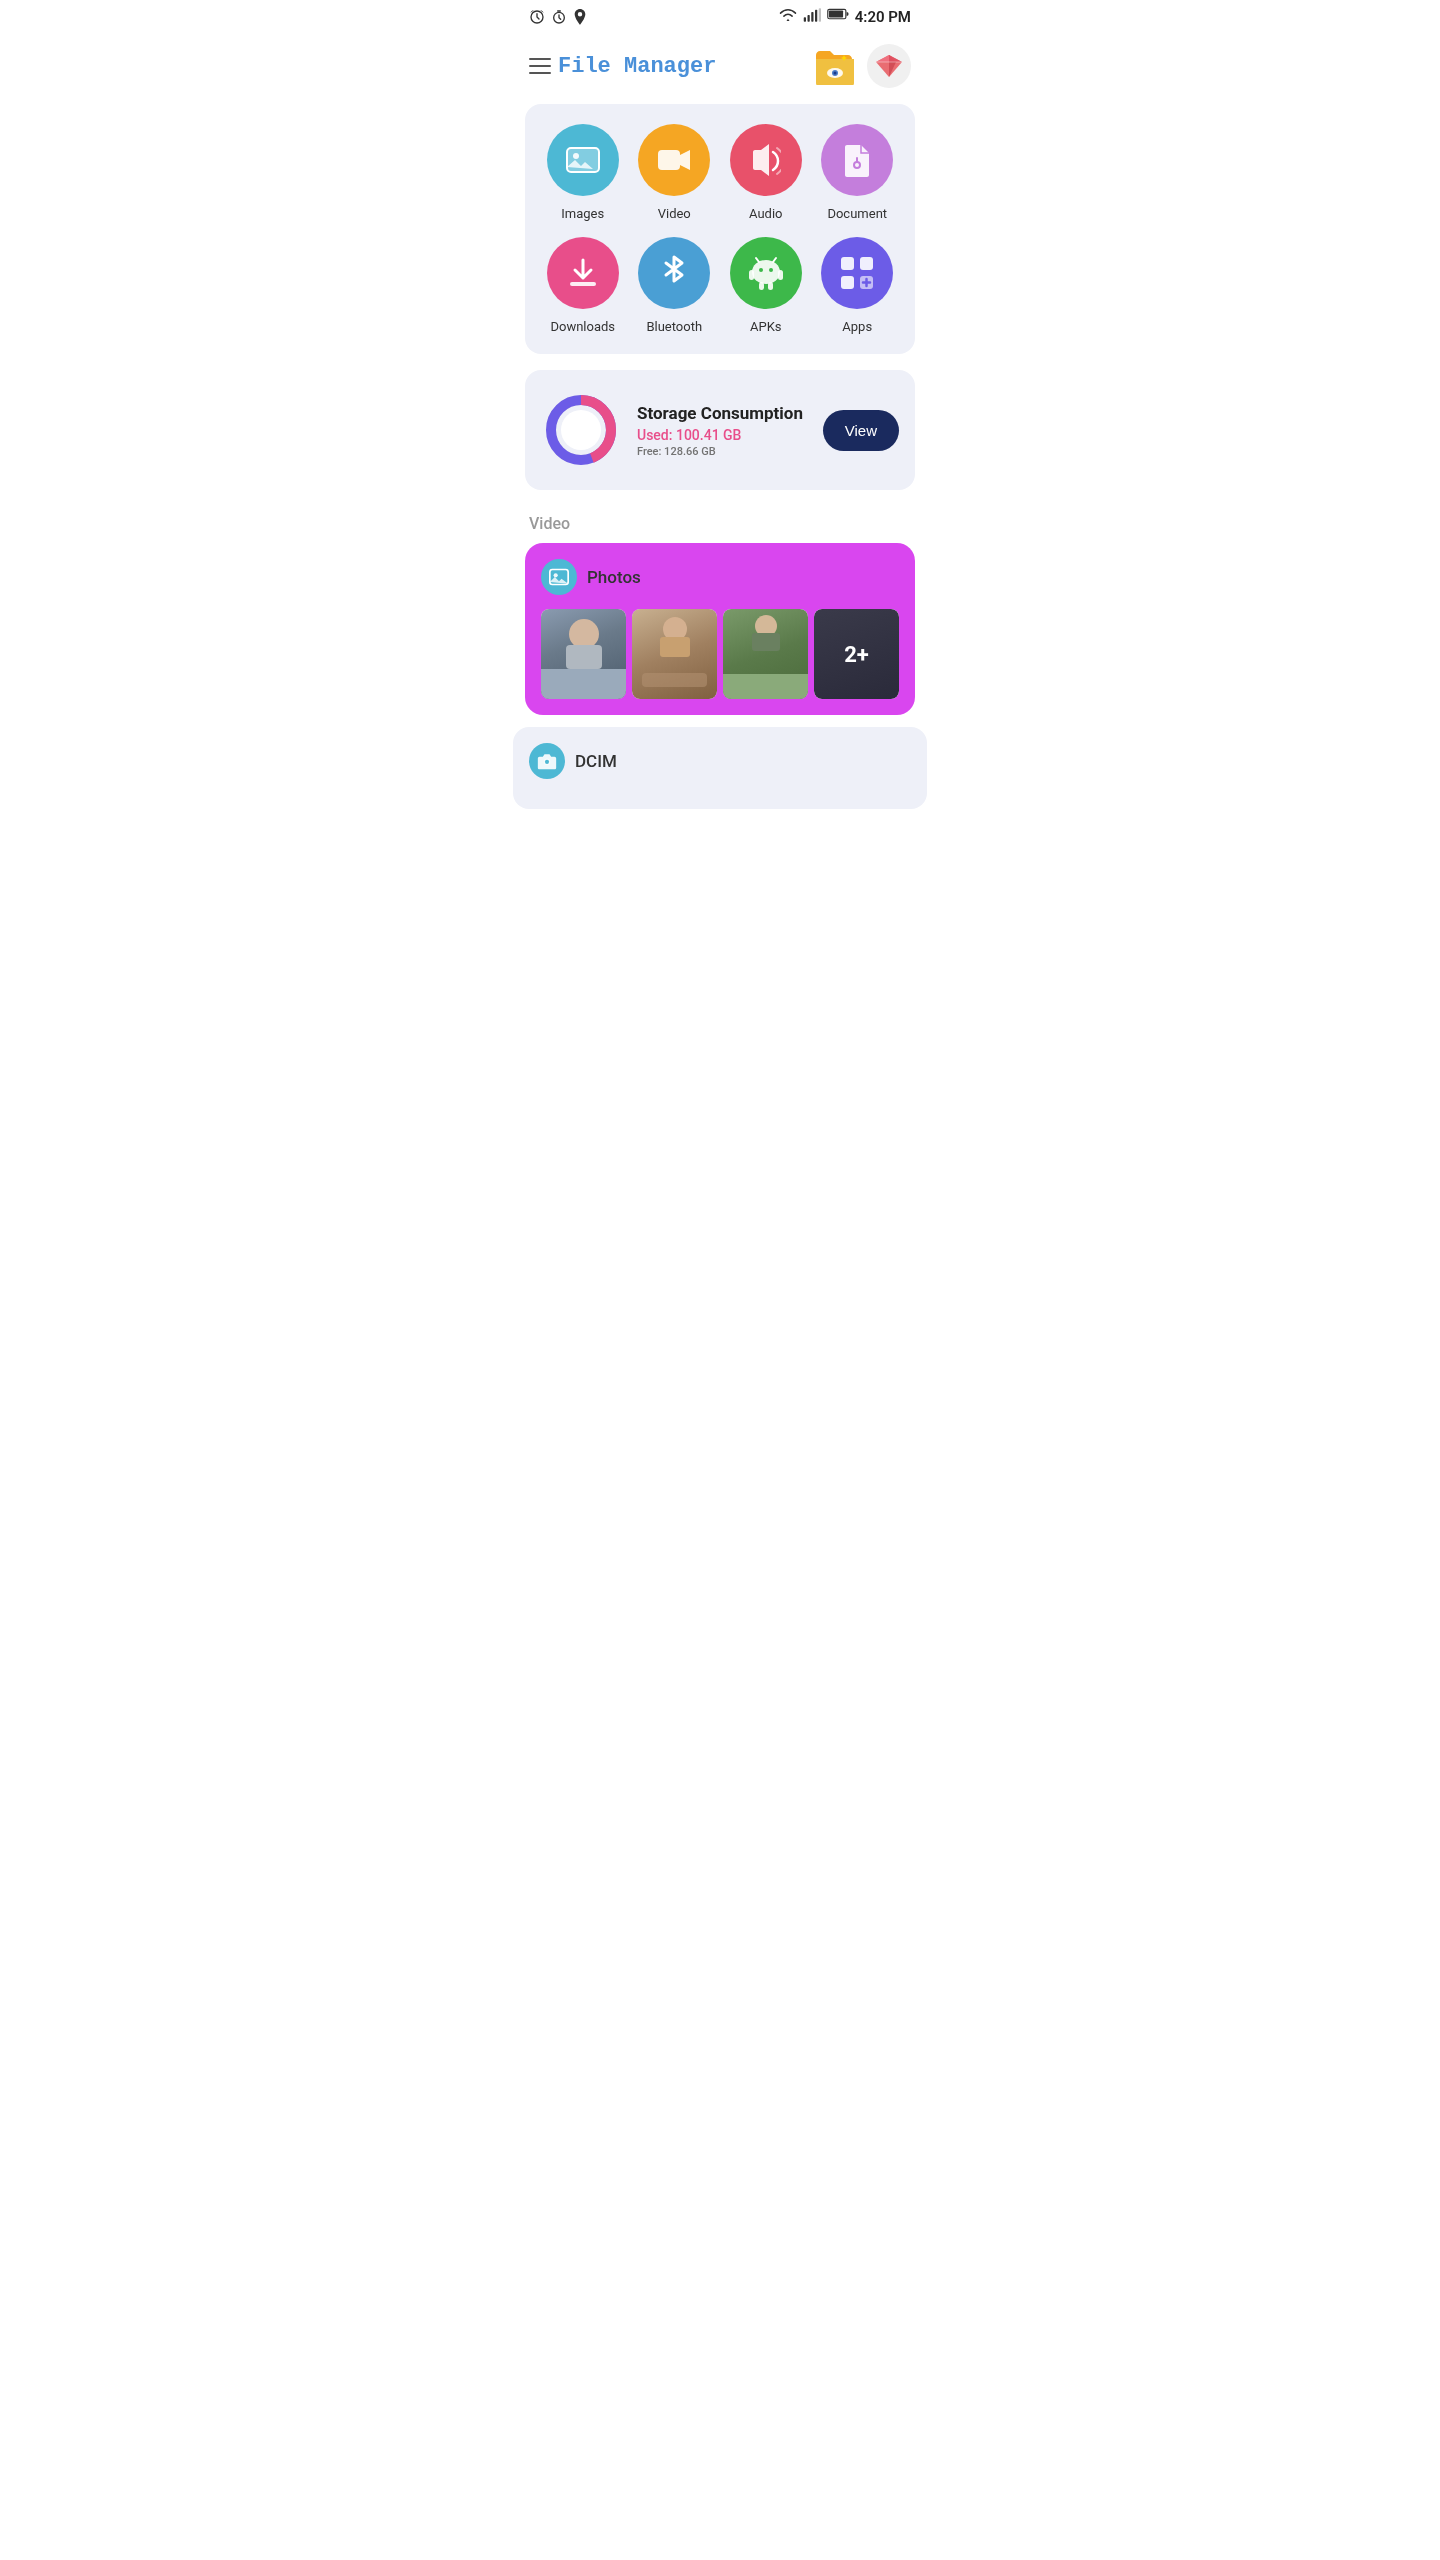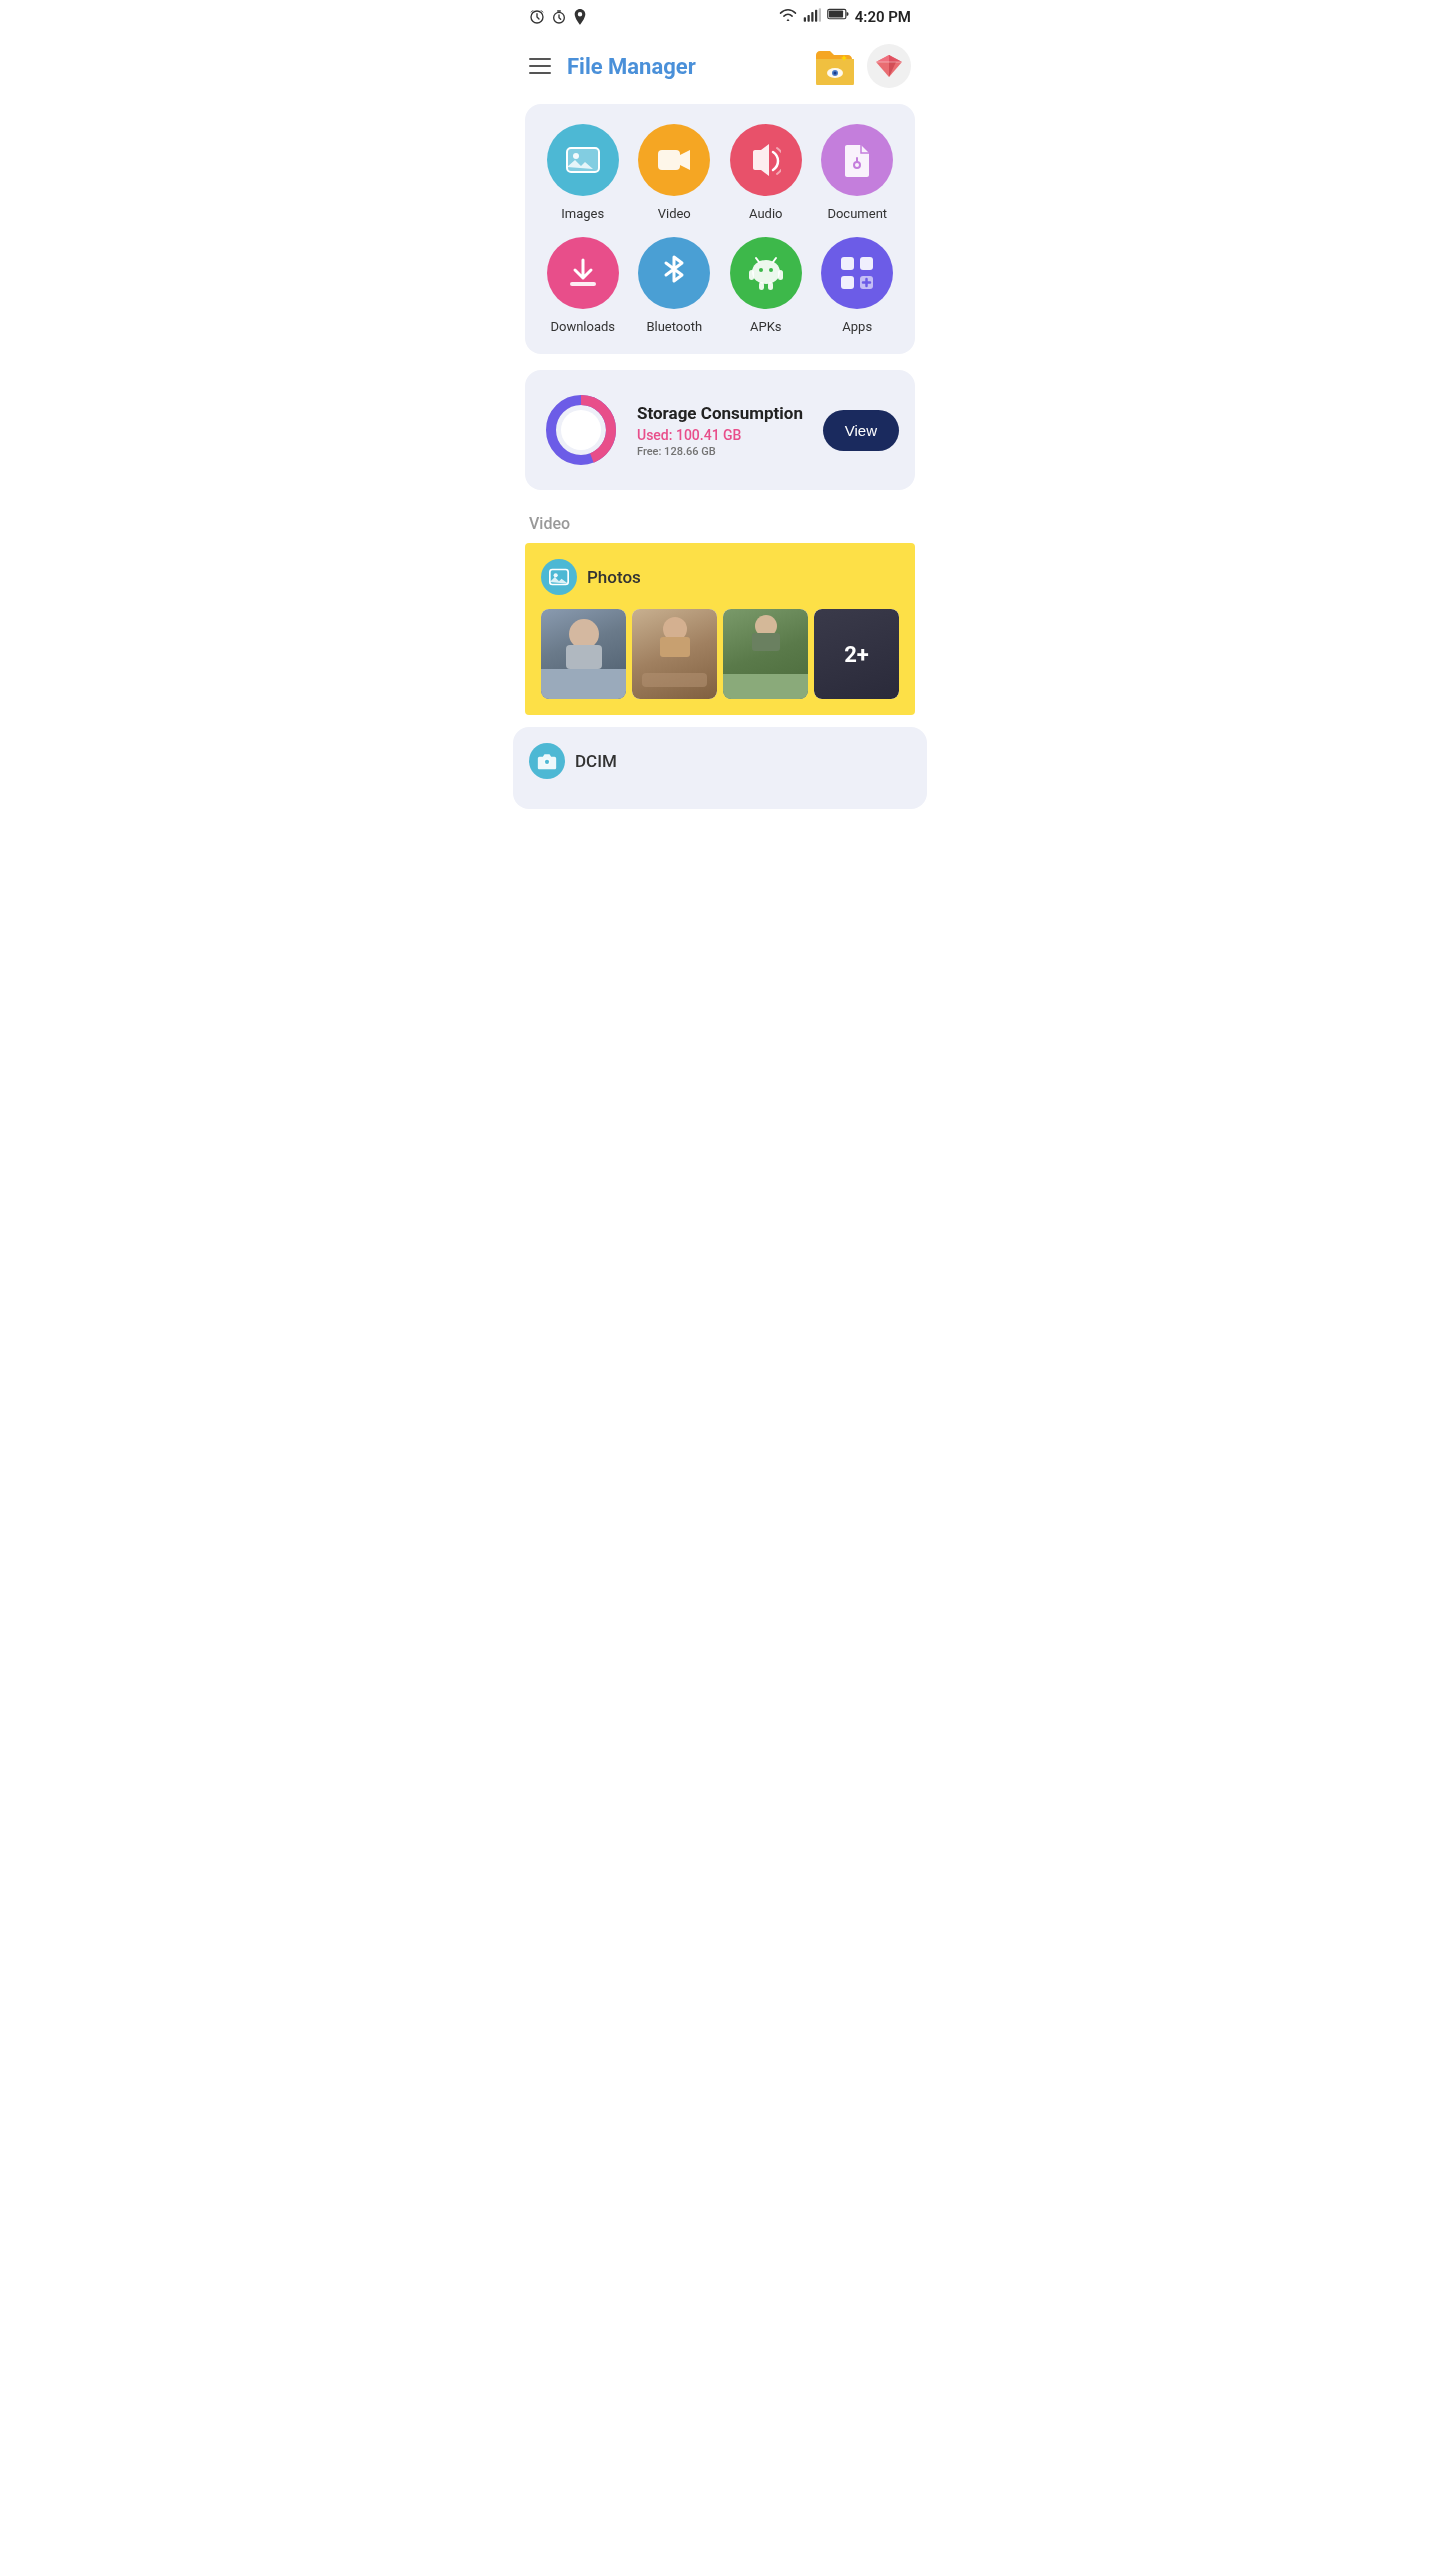--- a/index.html
+++ b/index.html
@@ -43,21 +43,22 @@
     .header {
       display: flex;
       align-items: center;
       justify-content: space-between;
       padding: 10px 16px 16px;
       background: #ffffff;
     }
     .header-left {
       display: flex;
       align-items: center;
-      gap: 16px;
+      gap: 7px;
+      font-family: Liberation Mono, monospace;
     }
     .hamburger {
       display: flex;
       flex-direction: column;
       gap: 5px;
       cursor: pointer;
     }
     .hamburger span {
       display: block;
       width: 22px;
@@ -185,22 +186,22 @@
     
     .recent-label {
       padding: 8px 16px 10px;
       font-size: 16px;
       color: #999;
       font-weight: 500;
     }
 
     .recent-card {
       margin: 0 12px 12px;
-      background: #fde047;
-      border-radius: 4px;
+      background: #d946ef;
+      border-radius: 18px;
       padding: 16px;
     }
     .recent-card-header {
       display: flex;
       align-items: center;
       gap: 10px;
       margin-bottom: 14px;
     }
     .recent-card-icon {
       width: 36px;

